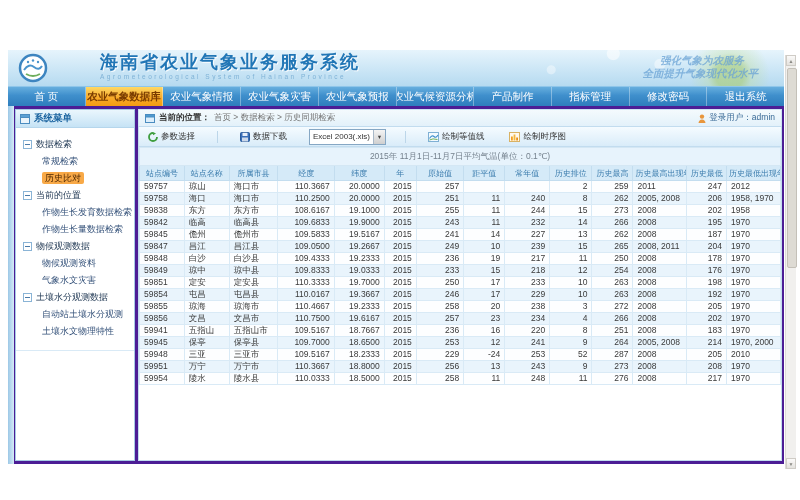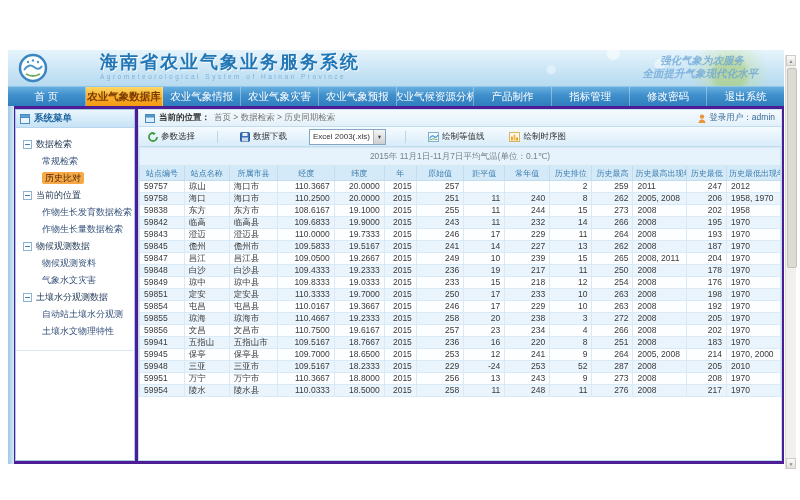--- a/index.html
+++ b/index.html
@@ -329,36 +329,20 @@
                   <td class="r">243</td>
                   <td class="r">11</td>
                   <td class="r">232</td>
                   <td class="r">14</td>
                   <td class="r">266</td>
                   <td class="l">2008</td>
                   <td class="r">195</td>
                   <td class="l">1970</td>
                 </tr>
                 <tr>
-                  <td class="l">59843</td>
-                  <td class="l">澄迈</td>
-                  <td class="l">澄迈县</td>
-                  <td class="r">110.0000</td>
-                  <td class="r">19.7333</td>
-                  <td class="r">2015</td>
-                  <td class="r">246</td>
-                  <td class="r">17</td>
-                  <td class="r">229</td>
-                  <td class="r">11</td>
-                  <td class="r">264</td>
-                  <td class="l">2008</td>
-                  <td class="r">193</td>
-                  <td class="l">1970</td>
-                </tr>
-                <tr>
                   <td class="l">59845</td>
                   <td class="l">儋州</td>
                   <td class="l">儋州市</td>
                   <td class="r">109.5833</td>
                   <td class="r">19.5167</td>
                   <td class="r">2015</td>
                   <td class="r">241</td>
                   <td class="r">14</td>
                   <td class="r">227</td>
                   <td class="r">13</td>

